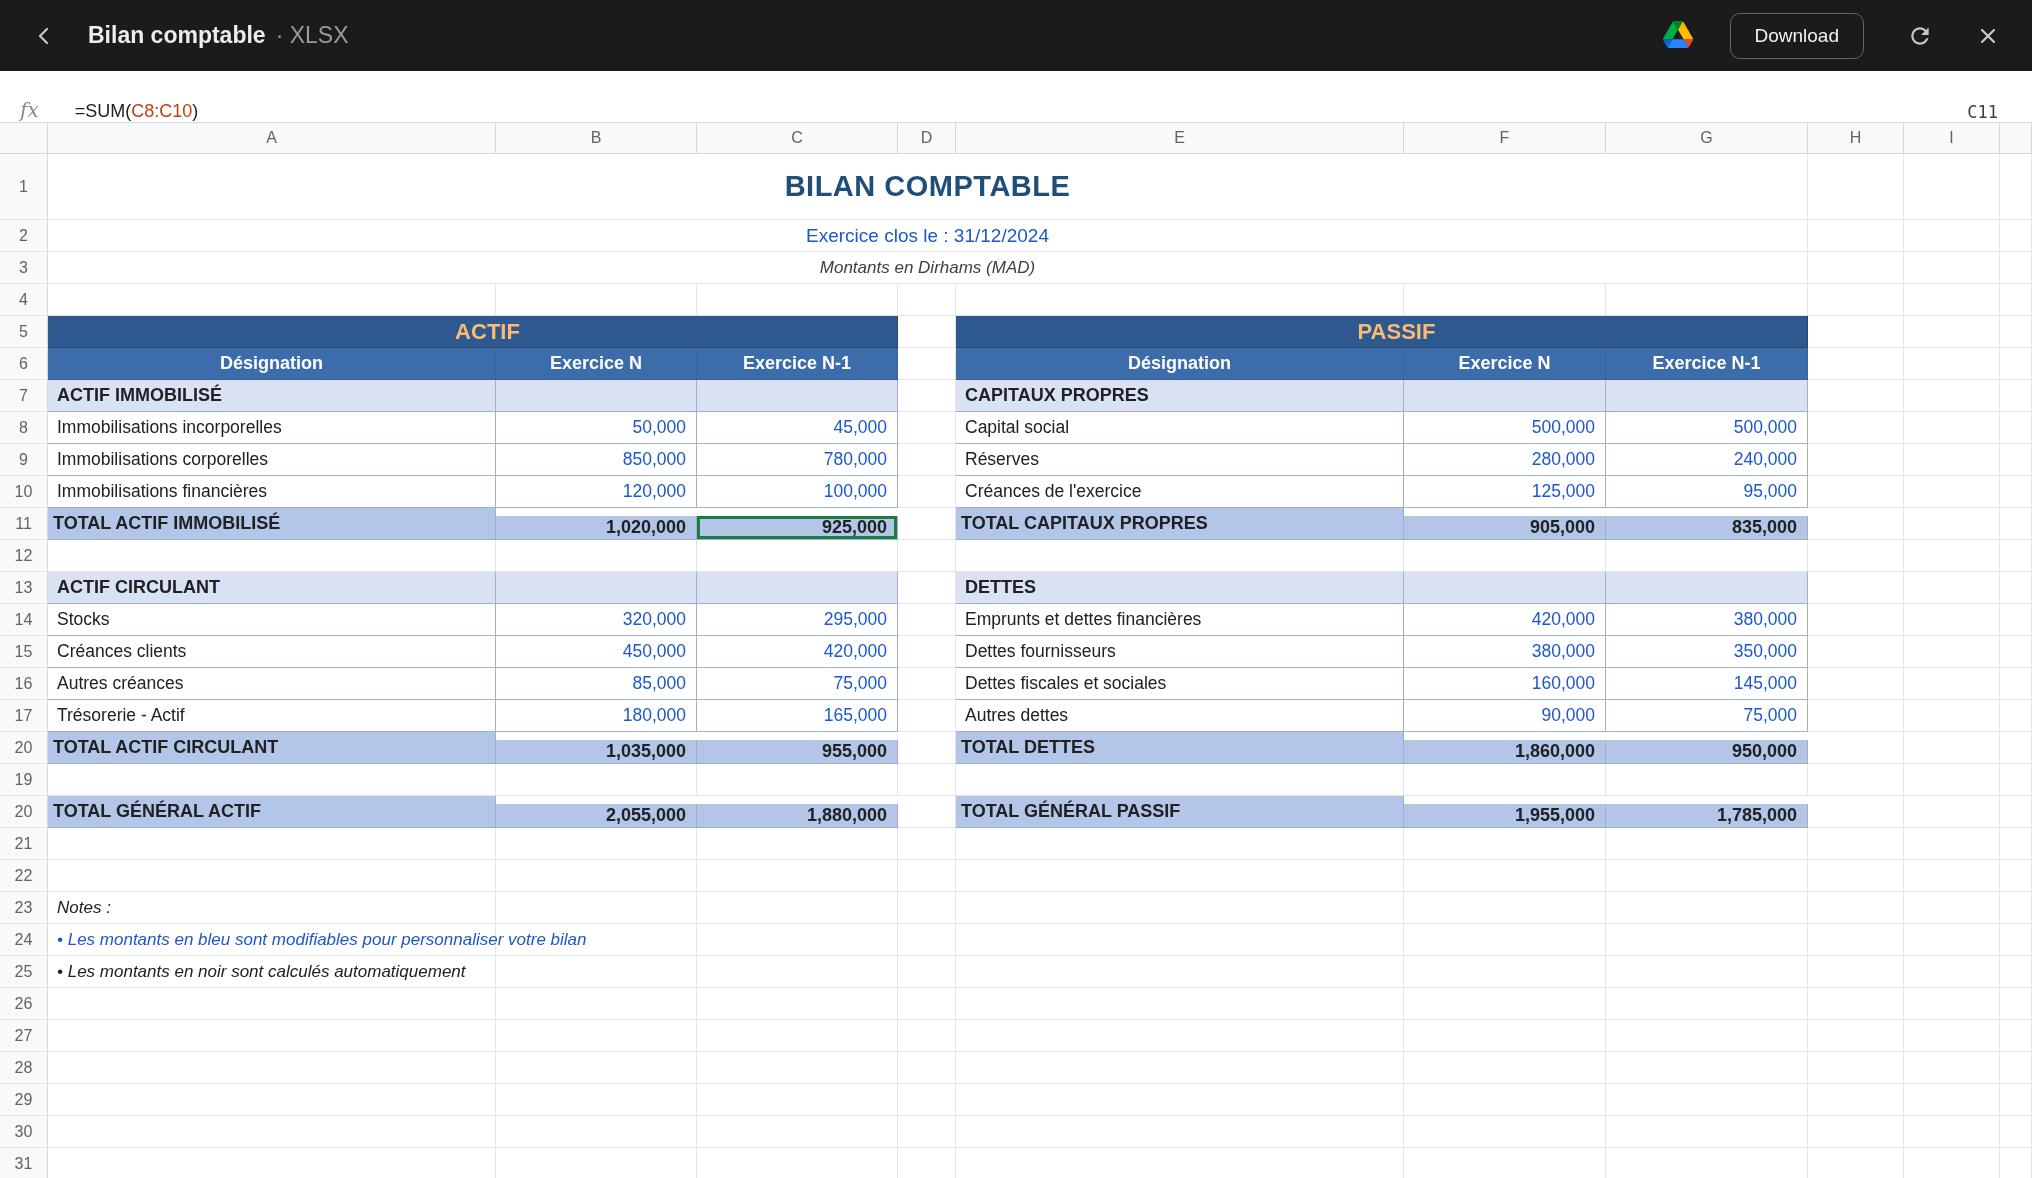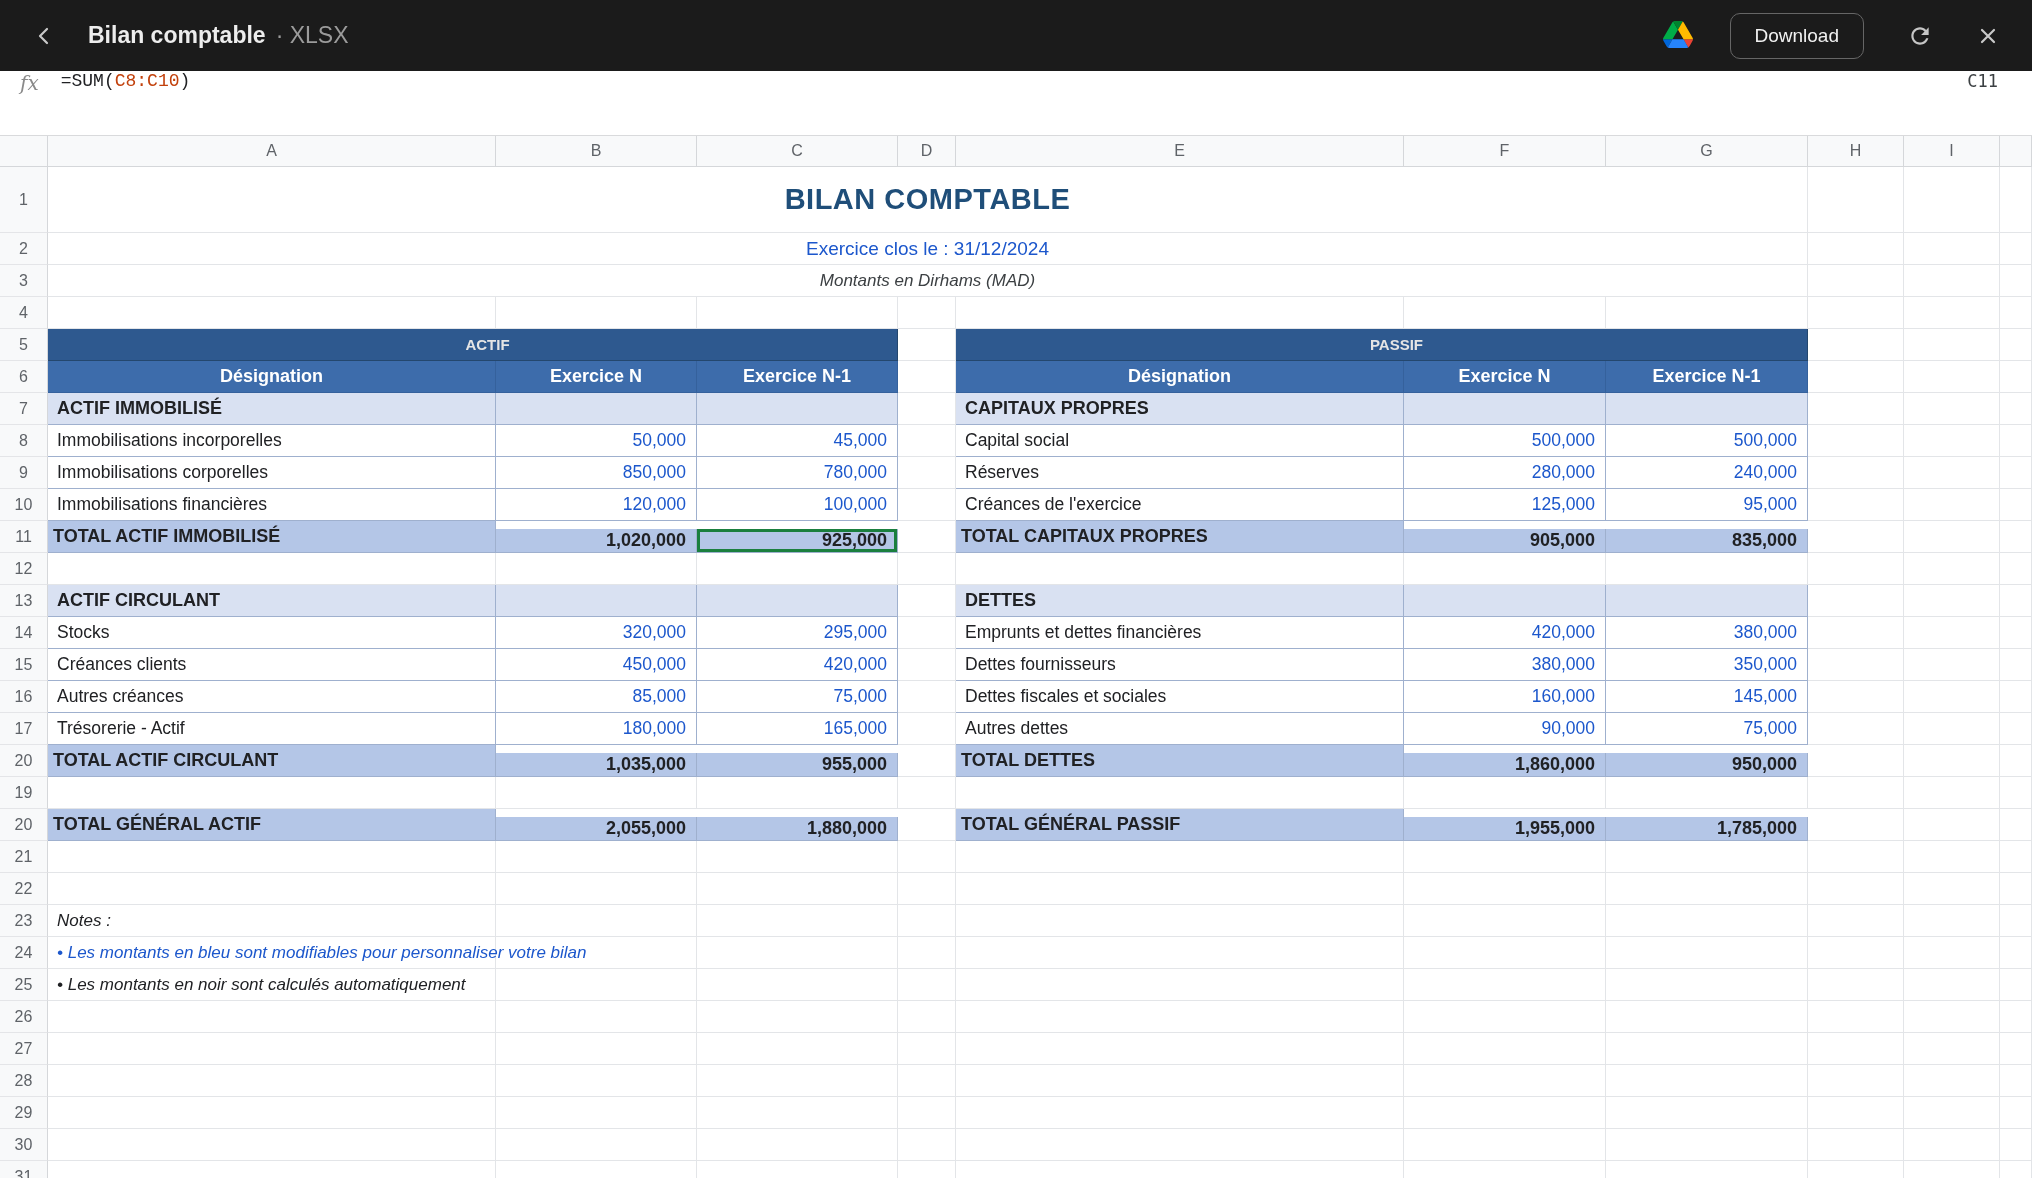--- a/index.html
+++ b/index.html
@@ -20,40 +20,40 @@
     width:44px;height:44px;cursor:pointer;flex:0 0 auto;}
   .back{margin-left:22px;}
   .titlewrap{margin-left:22px;display:flex;align-items:baseline;gap:10px;white-space:nowrap;}
   .ftitle{color:var(--topbar-text);font-size:23px;font-weight:700;}
   .ftype{color:var(--topbar-sub);font-size:23px;font-weight:400;}
   .spacer{flex:1;}
   .download{height:46px;padding:0 24px;margin:0 10px 0 6px;border:1px solid #666;border-radius:10px;
     background:transparent;color:#f1f1f1;font-size:19px;font-family:"Liberation Sans",sans-serif;cursor:pointer;}
   .rightgroup{display:flex;align-items:center;margin-right:22px;gap:24px;}
   
-  .formulabar{height:65px;display:flex;align-items:flex-start;background:#fff;
+  .formulabar{height:52px;display:flex;align-items:flex-end;background:#fff;
     border-bottom:1px solid #d9dadc;position:relative;}
   .fx{margin-left:20px;font-family:"DejaVu Serif",serif;font-style:italic;color:#8a8a8a;font-size:20px;}
-  .formula{margin-left:22px;font-family:Liberation Mono, monospace;font-size:18px;color:#202124;
+  .formula{margin-left:36px;font-family:Liberation Sans, sans-serif;font-size:18px;color:#202124;
     white-space:pre;cursor:text;}
   .formula .range{color:var(--range);}
   .namebox{position:absolute;right:34px;font-family:"DejaVu Sans Mono",monospace;font-size:17px;color:#3c4043;}
   
   .grid{display:grid;width:2032px;background:#fff;}
   .corner{background:var(--headerbg);border-right:1px solid var(--headerline);border-bottom:1px solid var(--headerline);}
   .ch{background:var(--headerbg);border-right:1px solid var(--headerline);border-bottom:1px solid var(--headerline);
     display:flex;align-items:center;justify-content:center;font-size:16px;color:var(--headertext);}
   .rh{background:var(--headerbg);border-right:1px solid var(--headerline);border-bottom:1px solid #e4e5e8;
     display:flex;align-items:center;justify-content:center;font-size:16px;color:var(--headertext);}
   .cell{border-right:1px solid var(--grid);border-bottom:1px solid var(--grid);
     display:flex;align-items:center;font-size:18px;color:#202124;overflow:hidden;background:#fff;}
   .t-title{justify-content:center;font-weight:700;font-size:29px;color:var(--navy);letter-spacing:.5px;}
   .t-sub{justify-content:center;font-size:19px;color:var(--blue);}
   .t-unit{justify-content:center;font-size:17px;font-style:italic;color:#3c4043;}
-  .t-section{background:var(--sec);color:#e5e5e5;font-weight:700;justify-content:center;font-size:15px;
+  .t-section{background:var(--sec);color:#fdba74;font-weight:700;justify-content:center;font-size:22px;
     border-color:#24476e;padding-left:30px;}
   .t-colhead{background:var(--colh);color:#fff;font-weight:700;justify-content:center;font-size:18px;
     border-color:#35619c;}
   .t-subhead{background:var(--sub);font-weight:700;padding-left:9px;border-color:var(--tableline);font-size:18px;}
   .t-subheadfill{background:var(--sub);border-color:var(--tableline);}
   .t-label{padding-left:9px;border-color:var(--tableline);font-size:17.5px;}
   .t-numblue{justify-content:flex-end;padding-right:10px;color:var(--blue);border-color:var(--tableline);font-size:17.5px;}
   .t-totlabel{background:var(--tot);font-weight:700;padding-left:5px;border-color:var(--tableline);font-size:18px;}
   .t-totnum{background:var(--tot);font-weight:700;justify-content:flex-end;padding-right:10px;
     border-color:var(--tableline);font-size:18px;margin-top:8px;}

